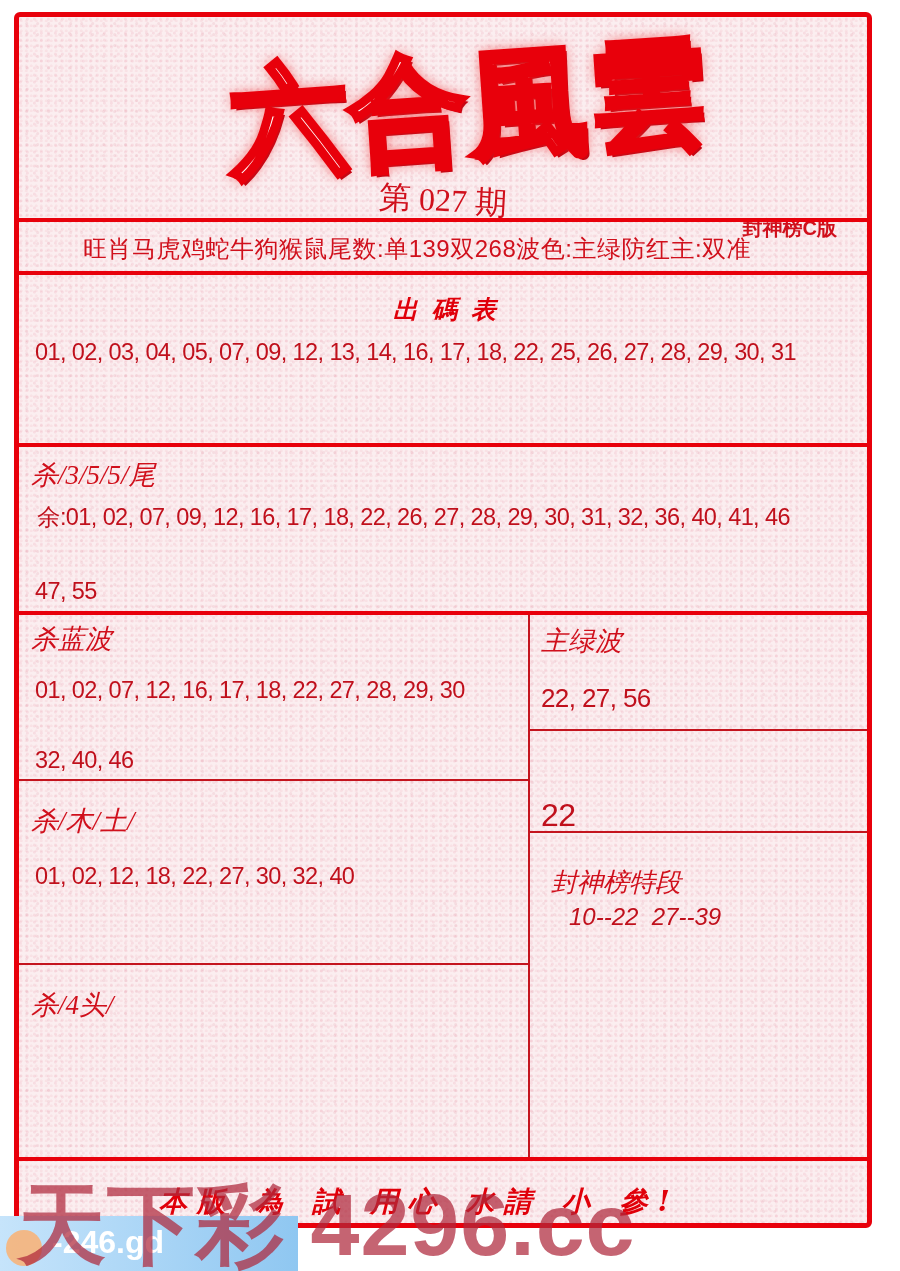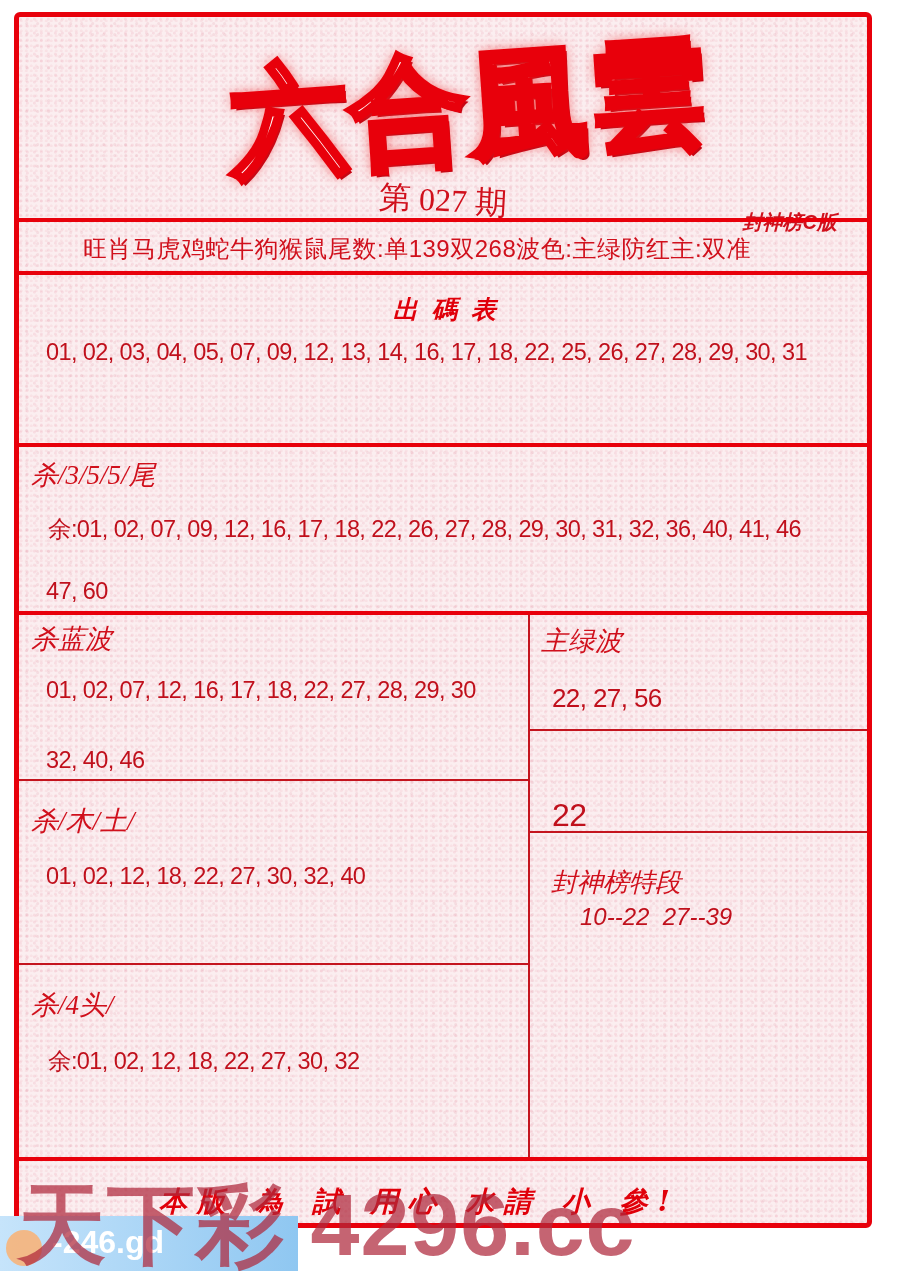--- a/index.html
+++ b/index.html
@@ -20,27 +20,27 @@
   
   .title { position:absolute; left:150px; top:20px; width:600px; text-align:center;
            font-family:"DejaVu Serif", serif; font-weight:bold; font-size:118px; letter-spacing:2px;
            color:#ffffff; line-height:140px;
            -webkit-text-stroke:5px #e8000b;
            text-shadow: 0 0 14px rgba(240,40,40,0.8), 3px 4px 0 #c00010;
            transform:rotate(-4deg); }
   .title span { display:inline-block; }
   .issue { position:absolute; left:360px; top:162px; font-family:"Liberation Serif", serif;
            font-size:32px; color:#d0101c; transform:rotate(3deg); }
-  .edition { position:absolute; right:30px; top:192px; font-size:20px; font-weight:bold;
-             color:#d0101c; font-style:italic; }
+  .edition { position:absolute; right:30px; top:198px; font-size:20px; font-weight:bold;
+             color:#d0101c; }
 
   .zodiac { position:absolute; left:16px; top:216px; font-size:24px; color:#d0101c; white-space:nowrap; letter-spacing:0.5px;margin-left:48px; }
 
   .sec-title { position:absolute; font-family:"Liberation Serif", serif; font-size:27px; color:#d0101c; font-style:italic; }
-  .nums { position:absolute; font-size:23.5px; color:#c0101c; white-space:nowrap; letter-spacing:-0.6px;margin-left:11px; }
+  .nums { position:absolute; font-size:23.5px; color:#c0101c; white-space:nowrap; letter-spacing:-0.6px; }
   .table-title { position:absolute; left:330px; top:276px; font-family:"DejaVu Serif", serif;
                  font-size:25px; font-weight:bold; color:#e0000a; letter-spacing:14px; font-style:italic;margin-left:44px; }
 
   .footer { position:absolute; left:140px; top:1166px; font-family:"DejaVu Serif", serif;
             font-size:28px; font-weight:bold; font-style:italic; color:#e0000a; letter-spacing:10px; white-space:nowrap; }
 
   .watermark { position:absolute; left:18px; top:1175px; font-size:88px; font-weight:bold;
                color:rgba(175,40,60,0.72); letter-spacing:1px; white-space:nowrap; line-height:100px; }
   .badge { position:absolute; left:0; top:1216px; width:298px; height:55px;
            background:linear-gradient(90deg,#c6e4fb,#8fc7f1); }
@@ -64,40 +64,39 @@
   <div class="zodiac">旺肖马虎鸡蛇牛狗猴鼠尾数:单139双268波色:主绿防红主:双准</div>
 
   <div class="hline" style="top:254px;height:4px;"></div>
 
   <div class="table-title">出碼表</div>
   <div class="nums" style="left:16px;top:322px;">01, 02, 03, 04, 05, 07, 09, 12, 13, 14, 16, 17, 18, 22, 25, 26, 27, 28, 29, 30, 31</div>
 
   <div class="hline" style="top:426px;height:4px;"></div>
 
   <div class="sec-title" style="left:12px;top:440px;">杀/3/5/5/尾</div>
-  <div class="nums" style="left:18px;top:496px;">余:01, 02, 07, 09, 12, 16, 17, 18, 22, 26, 27, 28, 29, 30, 31, 32, 36, 40, 41, 46</div>
-  <div class="nums" style="left:16px;top:561px;">47, 60</div>
+  <div class="nums" style="left:18px;top:484px;">余:01, 02, 07, 09, 12, 16, 17, 18, 22, 26, 27, 28, 29, 30, 31, 32, 36, 40, 41, 46</div>
+  <div class="nums" style="left:16px;top:561px;">47, 55</div>
 
   <div class="hline" style="top:594px;height:4px;"></div>
 
   <div class="vline" style="left:509px;top:598px;height:543px;"></div>
 
   <div class="sec-title" style="left:12px;top:604px;">杀蓝波</div>
   <div class="nums" style="left:16px;top:660px;">01, 02, 07, 12, 16, 17, 18, 22, 27, 28, 29, 30</div>
   <div class="nums" style="left:16px;top:730px;">32, 40, 46</div>
 
   <div class="thin" style="left:0;width:510px;top:762px;"></div>
 
   <div class="sec-title" style="left:12px;top:786px;">杀/木/土/</div>
   <div class="nums" style="left:16px;top:846px;">01, 02, 12, 18, 22, 27, 30, 32, 40</div>
 
   <div class="thin" style="left:0;width:510px;top:946px;"></div>
 
   <div class="sec-title" style="left:12px;top:970px;">杀/4头/</div>
-  <div class="nums" style="left:18px;top:1028px;">余:01, 02, 12, 18, 22, 27, 30, 32</div>
 
   <div class="sec-title" style="left:522px;top:606px;">主绿波</div>
   <div class="nums" style="left:522px;top:666px;font-size:26px;">22, 27, 56</div>
 
   <div class="thin" style="left:510px;right:0;top:712px;"></div>
 
   <div class="nums" style="left:522px;top:780px;font-size:32px;">22</div>
 
   <div class="thin" style="left:510px;right:0;top:814px;"></div>
 

